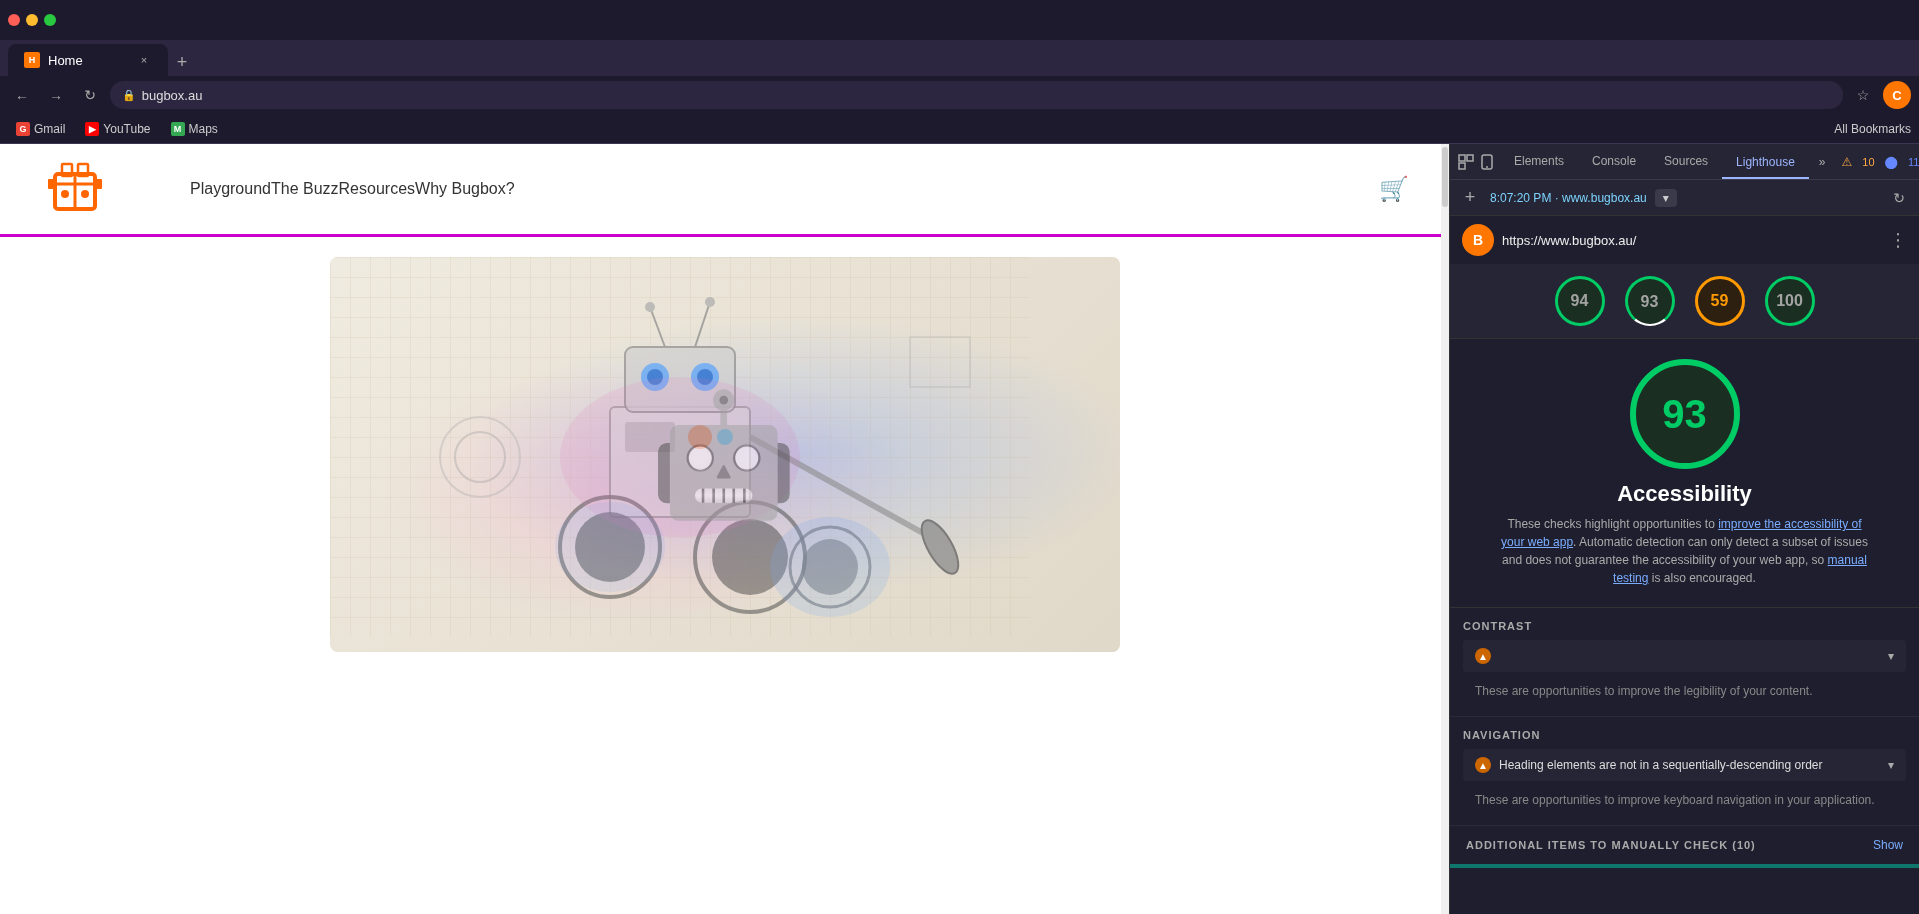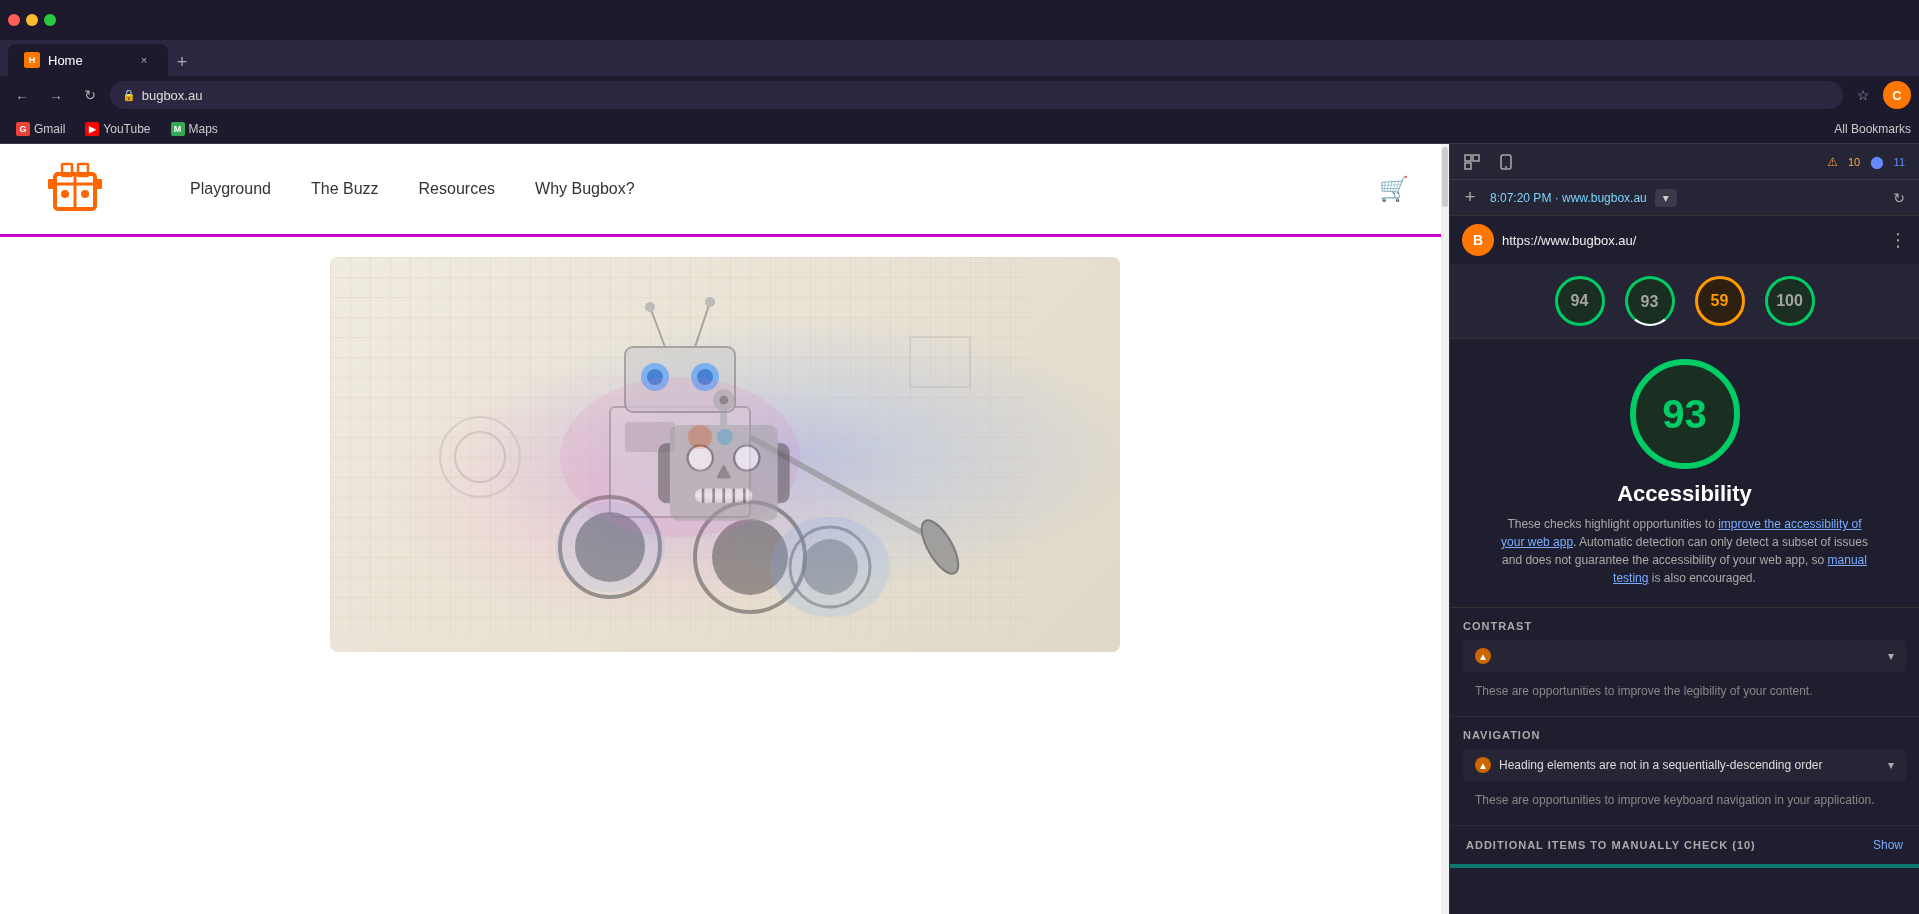--- a/index.html
+++ b/index.html
@@ -41,21 +41,21 @@
     .scrollbar-track { position: absolute; right: 0; top: 0; width: 8px; height: 100%; background: #f0f0f0; }
     .scrollbar-thumb { width: 6px; height: 60px; background: #ccc; border-radius: 3px; margin: 1px; position: absolute; top: 2px; }
 
     
     .site-nav { display: flex; align-items: center; padding: 10px 40px; border-bottom: 3px solid #cc00cc; background: #fff; }
     .site-logo { display: flex; align-items: center; gap: 10px; }
     .logo-icon { width: 70px; height: 70px; }
     .logo-text { display: flex; flex-direction: column; }
     .logo-name { font-size: 36px; font-weight: 900; color: #ff6600; letter-spacing: 1px; }
     .logo-tagline { font-size: 12px; color: #ff6600; }
-    .site-menu { display: flex; gap: 40px; margin-left: 80px; }
+    .site-menu { display: flex; margin-left: 80px; }
     .menu-item { font-size: 16px; color: #333; cursor: pointer; font-weight: 500; }
     .cart-icon { margin-left: auto; font-size: 24px; color: #00bcd4; cursor: pointer; }
 
     
     .hero-image { width: 790px; margin: 20px auto; border-radius: 8px; overflow: hidden; height: 395px; background: linear-gradient(135deg, #f5f0e8, #e8e0d0); position: relative; display: flex; align-items: center; justify-content: center; }
     .robot-sketch { width: 100%; height: 100%; background: 
       radial-gradient(ellipse at 60% 50%, rgba(100, 150, 255, 0.3) 0%, transparent 50%),
       radial-gradient(ellipse at 40% 60%, rgba(255, 100, 200, 0.2) 0%, transparent 40%),
       linear-gradient(135deg, #f0ebe0 0%, #e0d8c8 100%);
       display: flex; align-items: center; justify-content: center; position: relative; }
@@ -265,20 +265,27 @@
             <rect x="1" y="9" width="6" height="6" stroke="#aaa" fill="none" stroke-width="1.5"></rect>
           </svg>
       </div>
       <div class="dt-btn">
         <svg width="14" height="16" viewBox="0 0 14 16" fill="none">
             <rect x="2" y="1" width="10" height="14" rx="2" stroke="#aaa" stroke-width="1.5"></rect>
             <circle cx="7" cy="13" r="1" fill="#aaa"></circle>
           </svg>
       </div>
 
+      <div class="devtools-tabs" style="flex:1;display:flex;align-items:center;background:transparent;border:none;">
+        <div class="dt-tab">Elements</div>
+        <div class="dt-tab">Console</div>
+        <div class="dt-tab">Sources</div>
+        <div class="dt-tab active dt-tab-lighthouse">Lighthouse</div>
+        <div class="dt-tab-more">»</div>
+      </div>
       <div class="dt-warnings">
         <span style="color:#ffaa44;font-size:12px;">⚠</span>
         <span class="dt-warn-badge dt-warn-orange">10</span>
         <span style="color:#6688ff;font-size:12px;">⬤</span>
         <span class="dt-warn-badge dt-warn-blue">11</span>
       </div>
 
     </div>
 
     <div class="lh-toolbar">

